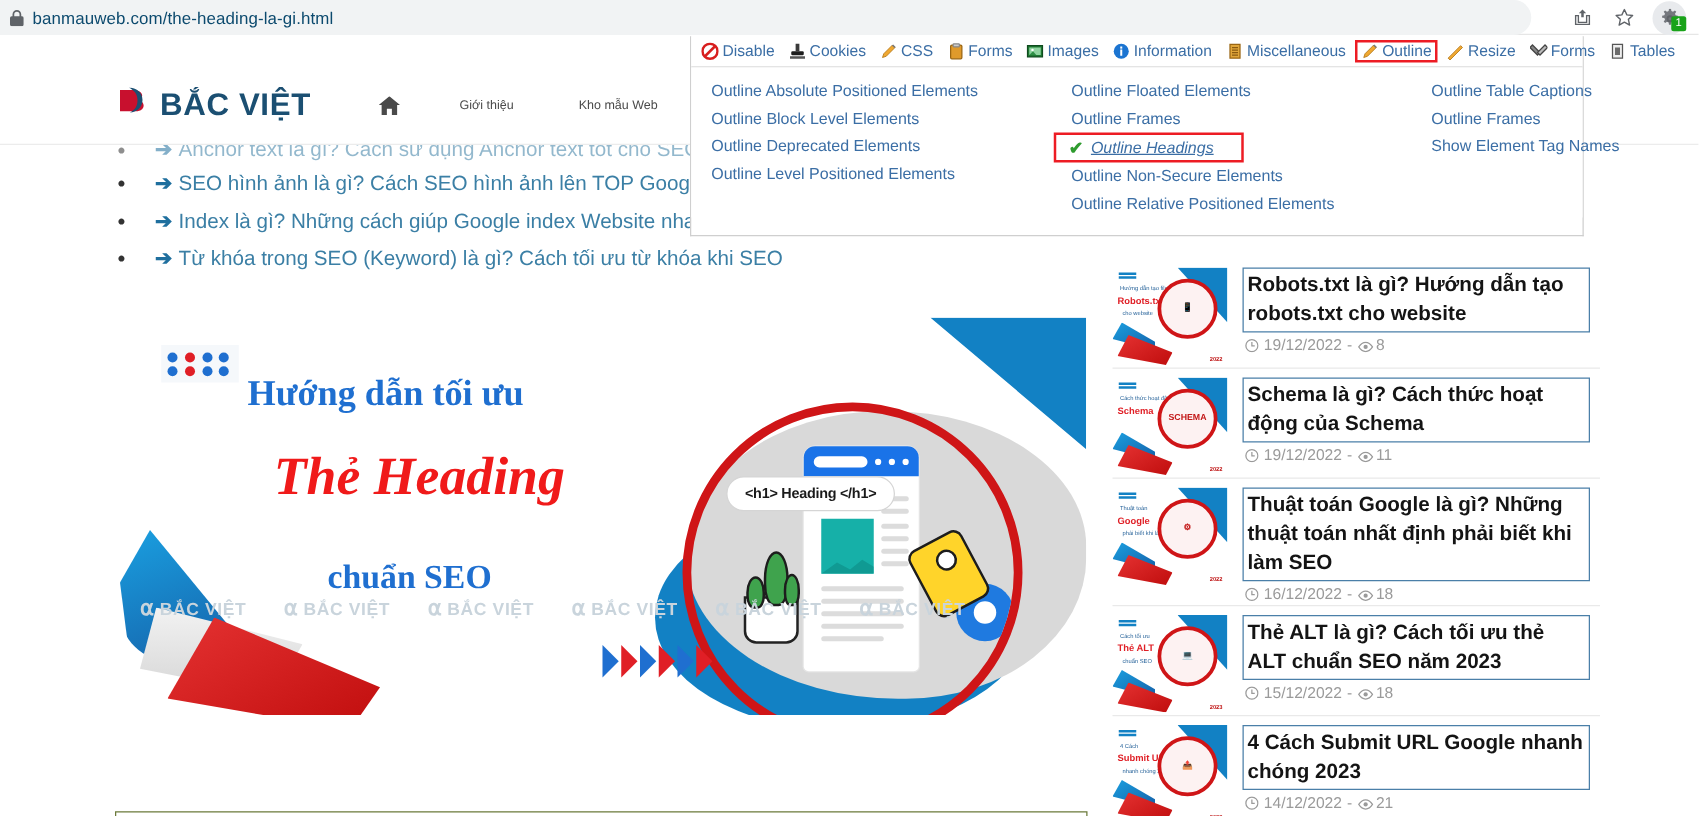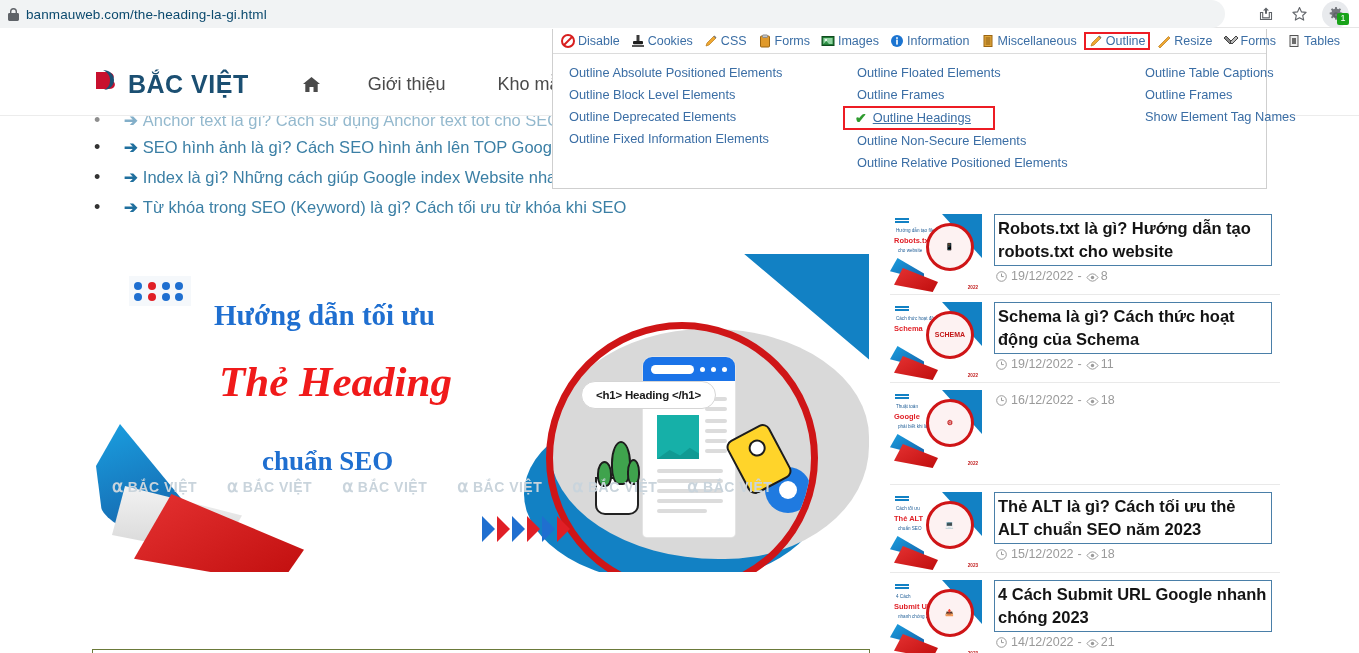--- a/index.html
+++ b/index.html
@@ -83,41 +83,41 @@
   }
   .menu-col.col1 .menu-item { padding-left:16px; }
   .menu-col.col2 .menu-item { padding-left:10px; }
   .menu-col.col3 .menu-item { padding-left:16px; }
   .menu-item.checked {
     border:2px solid #ed1c24;
     display:flex; align-items:center; gap:6px;
     height:24px; padding-left:6px; margin-left:-4px;
     width:152px;
   }
-  .menu-item.checked .mlabel { text-decoration:underline; }
+  .menu-item.checked .mlabel { text-decoration:underline;font-style:italic; }
   .check-mark { color:#2e9b2e; font-size:14px; line-height:1; font-weight:bold; }
 
   
   #page {
     position:absolute; left:0; top:29px; width:1359px; height:624px;
     background:#ffffff; overflow:hidden;
   }
 
   
   #site-header {
     position:absolute; left:0; top:25px; width:1359px; height:62px;
     background:#ffffff; border-bottom:1px solid #ececec;
     display:flex; align-items:center; z-index:20;
   }
   #logo { display:flex; align-items:center; margin-left:94px; gap:6px; }
   #logo-mark { width:28px; height:30px; }
   #logo-text { font-size:25px; font-weight:bold; color:#1b4f72; letter-spacing:.5px; }
   #main-nav { display:flex; align-items:center; margin-left:32px; gap:0; }
   .nav-link {
-    font-size:18px; color:#4a4a4a; padding:0 26px; white-space:nowrap;text-align:right;
+    font-size:10px; color:#4a4a4a; padding:0 26px; white-space:nowrap;text-align:right;
   }
   #home-icon-wrap { padding:0 22px; display:flex; align-items:center; }
 
   
   #bullet-list {
     position:absolute; left:94px; top:85px; width:760px;
     list-style:none; margin:0; padding:0;
   }
   #bullet-list li {
     position:relative; padding-left:30px; height:30px; line-height:30px;
@@ -188,21 +188,21 @@
   }
   #ig-tag::after{ content:""; position:absolute; left:17px; top:9px; width:13px; height:13px;
     background:#fff; border:2px solid #1d1d1d; border-radius:50%; }
   #ig-gear {
     position:absolute; left:212px; top:138px; width:46px; height:46px;
     background:#1f7ae0; border-radius:50%;
   }
   #ig-gear::after{ content:""; position:absolute; left:14px; top:14px; width:18px; height:18px;
     background:#fff; border-radius:50%; }
 
-  #ig-title1 { position:absolute; left:120px; top:45px; font-size:29px; font-weight:bold;
+  #ig-title1 { position:absolute; left:104px; top:45px; font-size:29px; font-weight:bold;
     color:#1f6fd0; font-family:"Liberation Serif", serif; }
   #ig-title2 { position:absolute; left:125px; top:103px; font-size:43px; font-weight:bold;
     color:#f01a1a; font-family:"Liberation Serif", serif; font-style:italic; }
   #ig-title3 { position:absolute; left:168px; top:192px; font-size:27px; font-weight:bold;
     color:#1f6fd0; font-family:"Liberation Serif", serif; }
   #ig-dots-panel { position:absolute; left:35px; top:22px; width:62px; height:30px;
     background:#f5f8fb; display:grid; grid-template-columns:repeat(4,1fr); gap:3px;
     padding:6px 5px; }
   .pd { width:8px; height:8px; border-radius:50%; background:#1f6fd0; }
   .pd.r { background:#e01f26; }
@@ -513,20 +513,21 @@
             </span>
           <span class="pt-txt1">Thuật toán</span>
           <span class="pt-txt2">Google</span>
           <span class="pt-txt3">phải biết khi làm SEO</span>
           <span class="pt-ring">⚙</span>
           <span class="pt-swoosh-b"></span>
             <span class="pt-swoosh-r"></span>
           <span class="pt-dates">2022</span>
         </div>
         <div class="post-body">
+          <div class="post-title">Thuật toán Google là gì? Những thuật toán nhất định phải biết khi làm SEO</div>
           <div class="post-meta">
             <span class="meta-ico"><svg width="11" height="11" viewBox="0 0 11 11">
                   <circle cx="5.5" cy="5.5" r="4.8" fill="none" stroke="#9a9a9a"></circle>
                   <path d="M5.5 2.6v3h2.3" stroke="#9a9a9a" fill="none"></path>
                 </svg></span>
             <span>16/12/2022</span>
             <span>-</span>
             <span class="meta-ico"><svg width="13" height="9" viewBox="0 0 13 9">
                   <path d="M6.5.8C3.4.8 1 4.5 1 4.5s2.4 3.7 5.5 3.7S12 4.5 12 4.5 9.6.8 6.5.8z" fill="none" stroke="#9a9a9a"></path>
                   <circle cx="6.5" cy="4.5" r="1.7" fill="#9a9a9a"></circle>
@@ -714,21 +715,21 @@
         </span>
       <span>Tables</span>
     </span>
   </div>
 
   <div id="outline-menu">
     <div class="menu-col col1">
       <div class="menu-item"><span class="mlabel">Outline Absolute Positioned Elements</span></div>
       <div class="menu-item"><span class="mlabel">Outline Block Level Elements</span></div>
       <div class="menu-item"><span class="mlabel">Outline Deprecated Elements</span></div>
-      <div class="menu-item"><span class="mlabel">Outline Fixed Information Elements</span></div>
+      <div class="menu-item"><span class="mlabel">Outline Level Positioned Elements</span></div>
     </div>
 
     <div class="menu-col col2">
       <div class="menu-item"><span class="mlabel">Outline Floated Elements</span></div>
       <div class="menu-item"><span class="mlabel">Outline Frames</span></div>
       <div class="menu-item checked">
         <span class="check-mark">✔</span>
         <span class="mlabel">Outline Headings</span>
       </div>
       <div class="menu-item"><span class="mlabel">Outline Non-Secure Elements</span></div>

